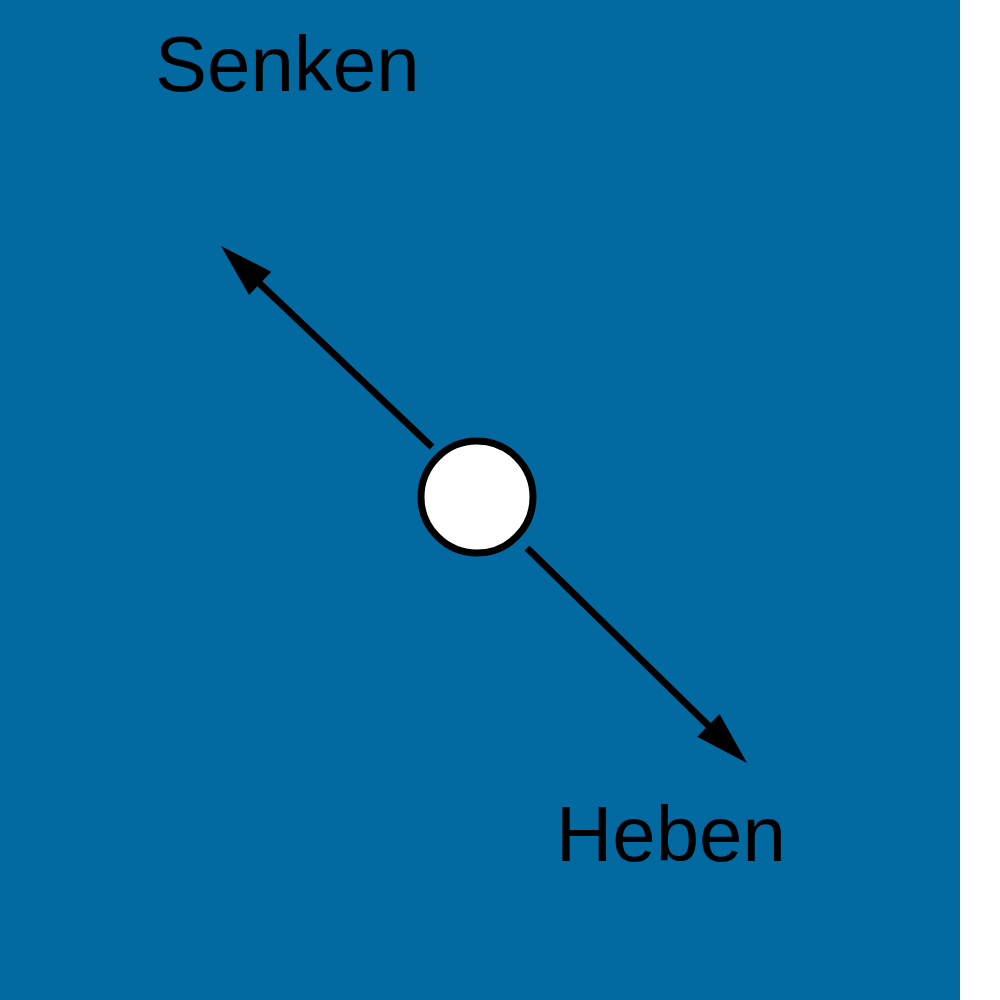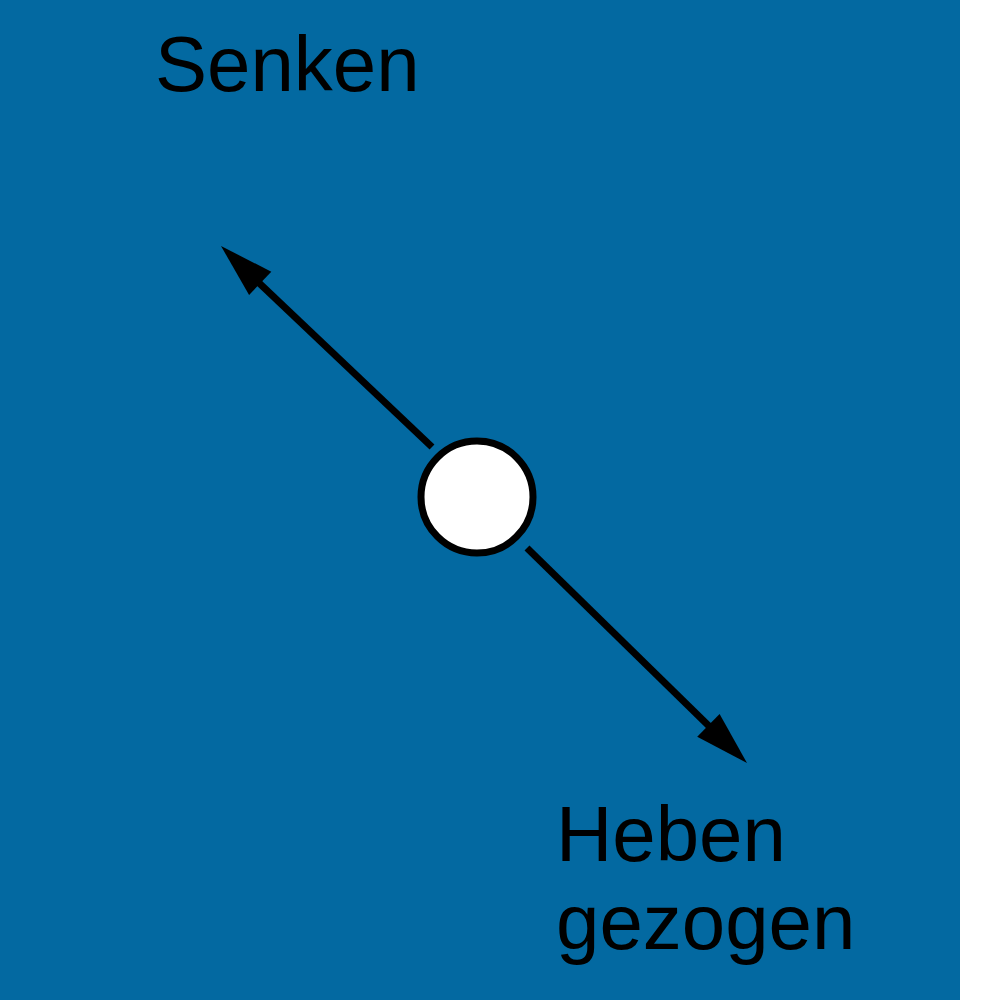--- a/index.html
+++ b/index.html
@@ -61,16 +61,15 @@
 
     <circle cx="477" cy="497" r="56" fill="#ffffff" stroke="#000000" stroke-width="7"></circle>
   </svg>
 
   <div class="label label-upper">
     <div>Senken</div>
   </div>
 
   <div class="label label-lower">
     <div>Heben</div>
-    <div>gezogen</div>
   </div>
 
 </div>
 
 </body></html>

